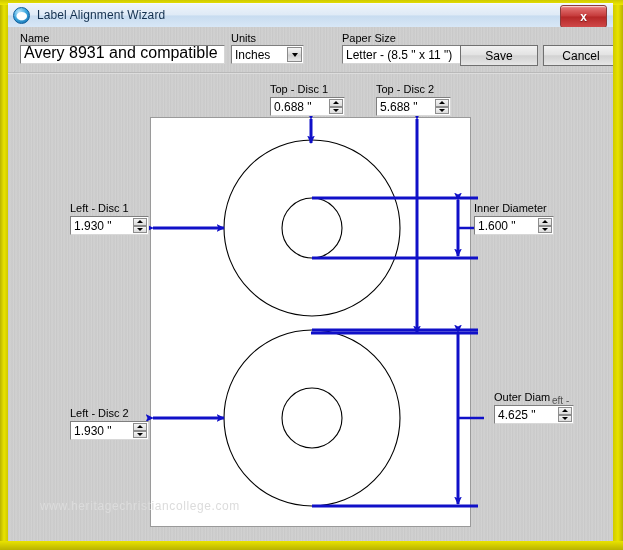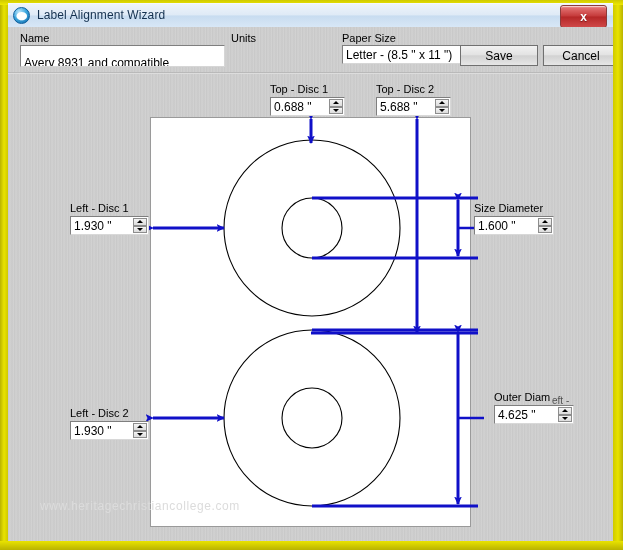--- a/index.html
+++ b/index.html
@@ -65,21 +65,21 @@
     position:absolute;inset:0;
     background:repeating-linear-gradient(to right,#c6c6c6 0px,#d2d2d2 2px,#c9c9c9 4px,#d4d4d4 6px);
   }
 
   
   .toolbar{position:absolute;left:0;top:0;width:605px;height:47px;}
   .field-group{position:absolute;}
   .field-label{font-size:11px;color:#000;line-height:13px;white-space:nowrap;}
   .textbox{
     border:1px solid #7f7f7f;border-right-color:#d6d6d6;border-bottom-color:#d6d6d6;
-    background:#ffffff;font-size:12px;color:#000;padding:10px 3px;
+    background:#ffffff;font-size:16px;color:#000;padding:0 3px;
     box-sizing:border-box;height:19px;line-height:14px;white-space:nowrap;overflow:hidden;
   }
   .combo{
     position:relative;border:1px solid #7f7f7f;border-right-color:#d6d6d6;border-bottom-color:#d6d6d6;
     background:#ffffff;height:19px;box-sizing:border-box;
   }
   .combo .val{font-size:12px;color:#000;padding:2px 3px;line-height:14px;white-space:nowrap;}
   .combo .arrow{
     position:absolute;right:1px;top:1px;width:15px;height:15px;
     background:linear-gradient(to bottom,#f6f6f6,#dcdcdc 45%,#cfcfcf 55%,#e9e9e9);
@@ -160,20 +160,26 @@
 
     <div class="toolbar">
 
       <div class="field-group" style="left:12px;top:5px;width:205px;">
         <div class="field-label">Name</div>
         <div class="textbox" style="width:205px;">Avery 8931 and compatible</div>
       </div>
 
       <div class="field-group" style="left:223px;top:5px;width:73px;">
         <div class="field-label">Units</div>
+        <div class="combo" style="width:73px;">
+          <div class="val">Inches</div>
+          <div class="arrow">
+              <i></i>
+            </div>
+        </div>
       </div>
 
       <div class="field-group" style="left:302px;top:5px;width:144px;margin-left:32px;">
         <div class="field-label">Paper Size</div>
         <div class="combo" style="width:144px;">
           <div class="val">Letter - (8.5 " x 11 ")</div>
           <div class="arrow">
               <i></i>
             </div>
         </div>
@@ -296,21 +302,21 @@
               <i></i>
             </b>
           <b class="d">
               <i></i>
             </b>
         </div>
       </div>
     </div>
 
     <div class="dimbox" style="left:466px;top:175px;width:80px;">
-      <div class="lbl">Size Diameter</div>
+      <div class="lbl">Inner Diameter</div>
       <div class="spin" style="width:80px;">
         <div class="v">1.600 "</div>
         <div class="updown">
           <b class="u">
               <i></i>
             </b>
           <b class="d">
               <i></i>
             </b>
         </div>

